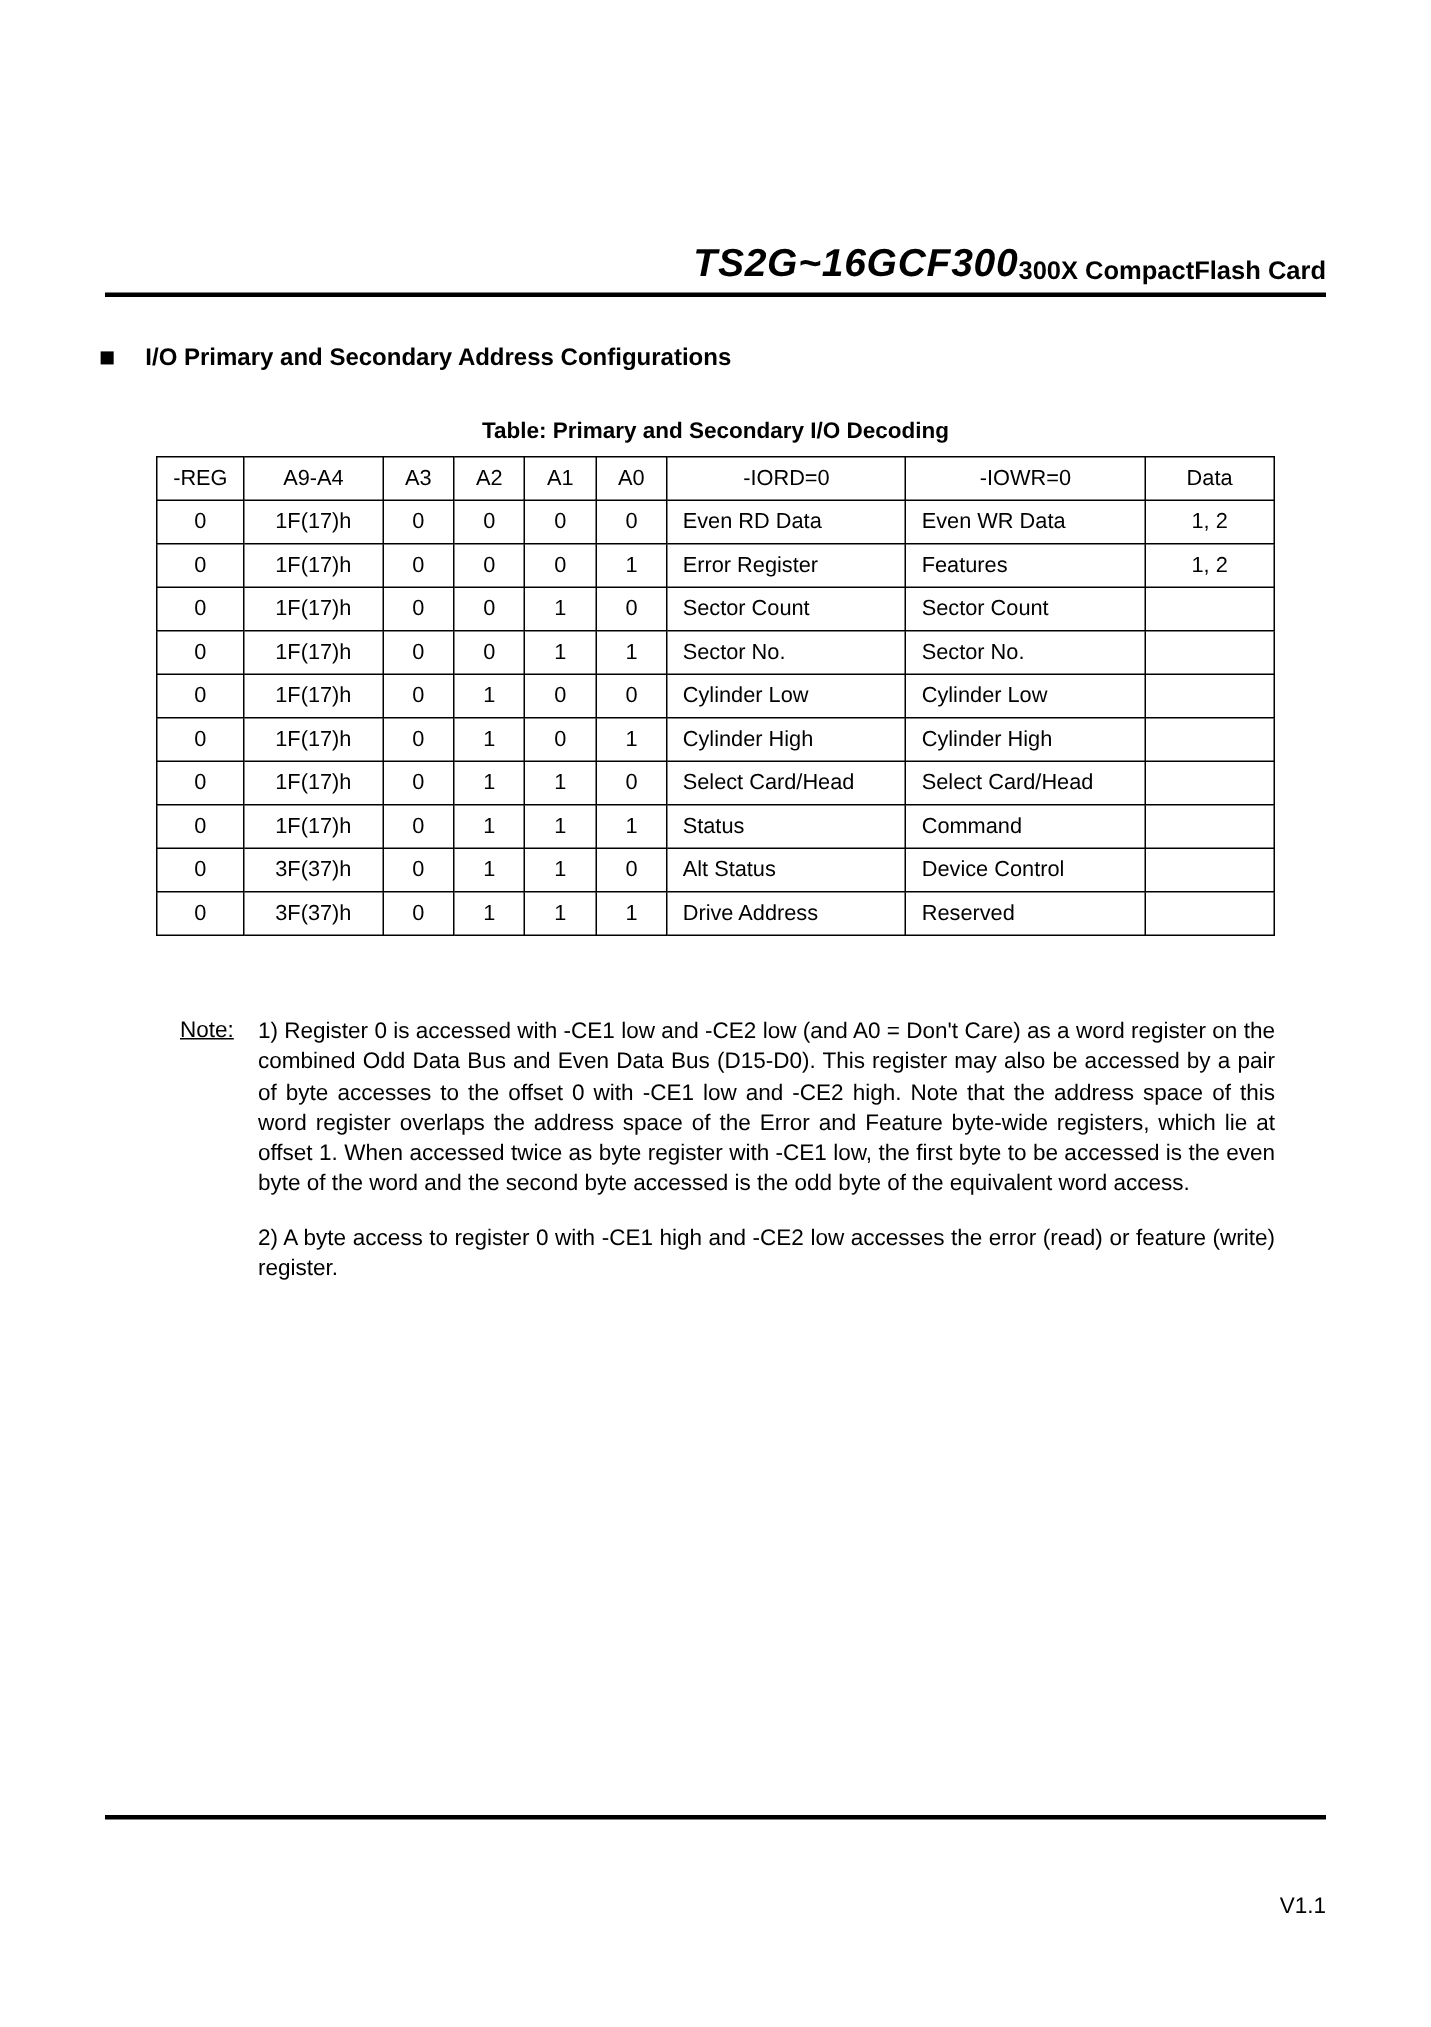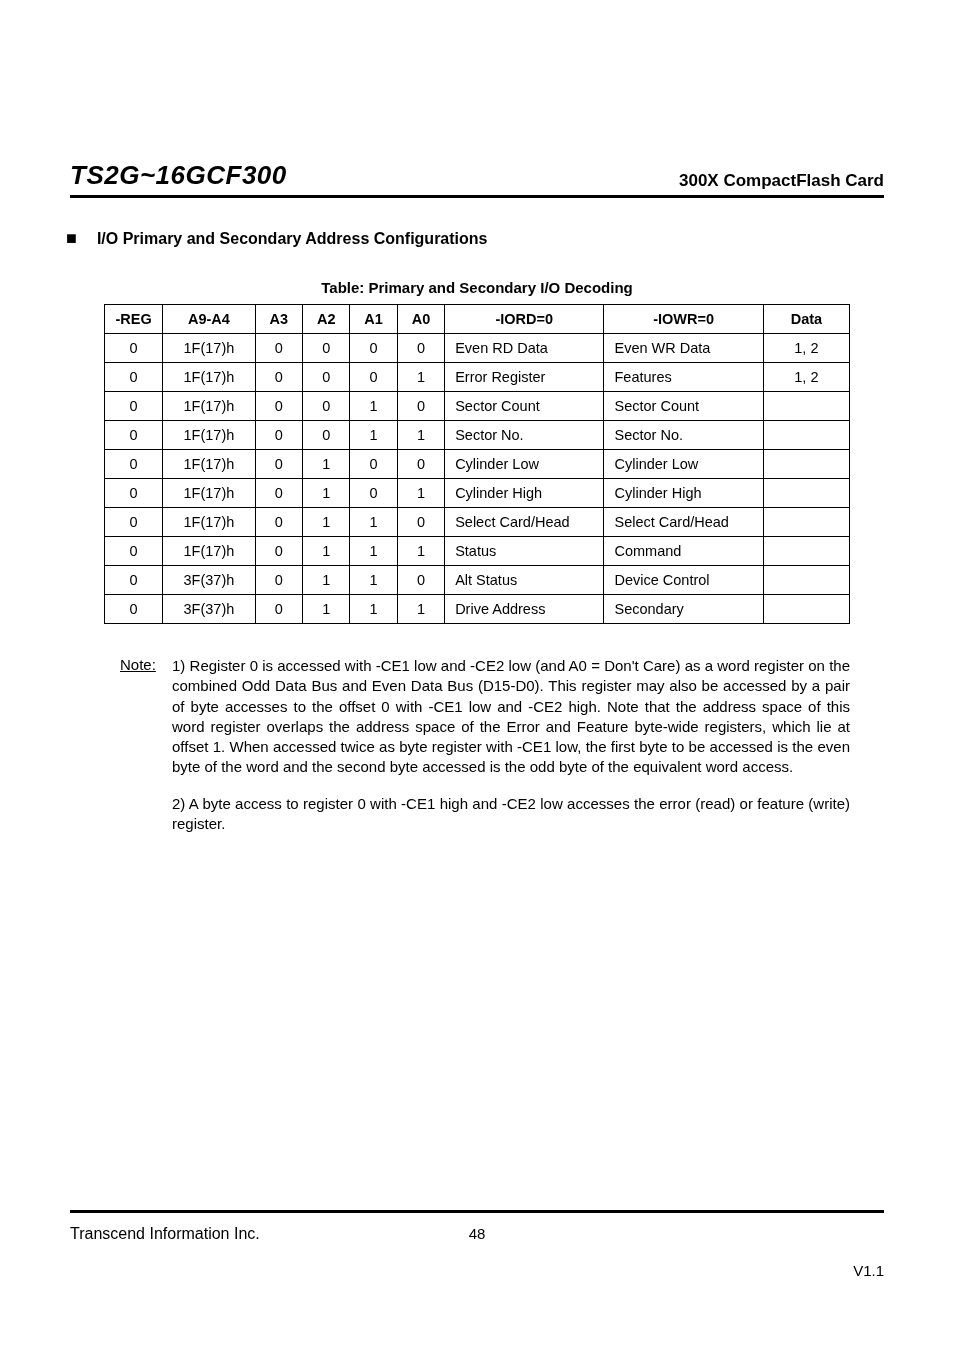--- a/index.html
+++ b/index.html
@@ -15,21 +15,21 @@
       position: relative;
       padding: 0;
     }
     .page {
       padding: 160px 70px 60px 70px;
       height: 100%;
       position: relative;
     }
     .header-line {
       display: flex;
-      justify-content: space-between;
+      justify-content: flex-end;
       align-items: flex-end;
       border-bottom: 3px solid #000;
       padding-bottom: 4px;
       margin-bottom: 30px;
     }
     .model-title {
       font-size: 26px;
       font-weight: bold;
       font-style: italic;
       letter-spacing: 0.5px;
@@ -54,34 +54,34 @@
       font-weight: bold;
     }
     .table-caption {
       text-align: center;
       font-size: 15px;
       font-weight: bold;
       margin-bottom: 8px;
     }
     .table-wrap {
       padding: 0 34px;
-      margin-bottom: 32px;
+      margin-bottom: 54px;
     }
     table {
       border-collapse: collapse;
       width: 100%;
       font-size: 14.5px;
     }
     th, td {
       border: 1px solid #000;
       padding: 5px 8px;
       height: 29px;
     }
     th {
-      font-weight: bold;
+      font-weight: normal;
       text-align: center;
     }
     td.center {
       text-align: center;
     }
     td.left {
       text-align: left;
       padding-left: 10px;
     }
     .col-reg   { width: 54px; }
@@ -270,39 +270,34 @@
             <td class="center"></td>
           </tr>
           <tr>
             <td class="center">0</td>
             <td class="center">3F(37)h</td>
             <td class="center">0</td>
             <td class="center">1</td>
             <td class="center">1</td>
             <td class="center">1</td>
             <td class="left">Drive Address</td>
-            <td class="left">Secondary</td>
+            <td class="left">Reserved</td>
             <td class="center"></td>
           </tr>
         </tbody>
     </table>
   </div>
 
   <div class="note-block">
     <div class="note-row">
       <div class="note-label">Note:</div>
       <div class="note-text">1) Register 0 is accessed with -CE1 low and -CE2 low (and A0 = Don't Care) as a word register on the combined Odd Data Bus and Even Data Bus (D15-D0). This register may also be accessed by a pair of byte accesses to the offset 0 with -CE1 low and -CE2 high. Note that the address space of this word register overlaps the address space of the Error and Feature byte-wide registers, which lie at offset 1. When accessed twice as byte register with -CE1 low, the first byte to be accessed is the even byte of the word and the second byte accessed is the odd byte of the equivalent word access.</div>
     </div>
     <div class="note-row">
       <div class="note-label"></div>
       <div class="note-text">2) A byte access to register 0 with -CE1 high and -CE2 low accesses the error (read) or feature (write) register.</div>
     </div>
   </div>
 
   <div class="footer-divider"></div>
-  <div class="footer-line">
-    <span>Transcend Information Inc.</span>
-    <span class="footer-center">48</span>
-    <span></span>
-  </div>
   <div class="version">V1.1</div>
 
 </div>
 
 </body></html>

